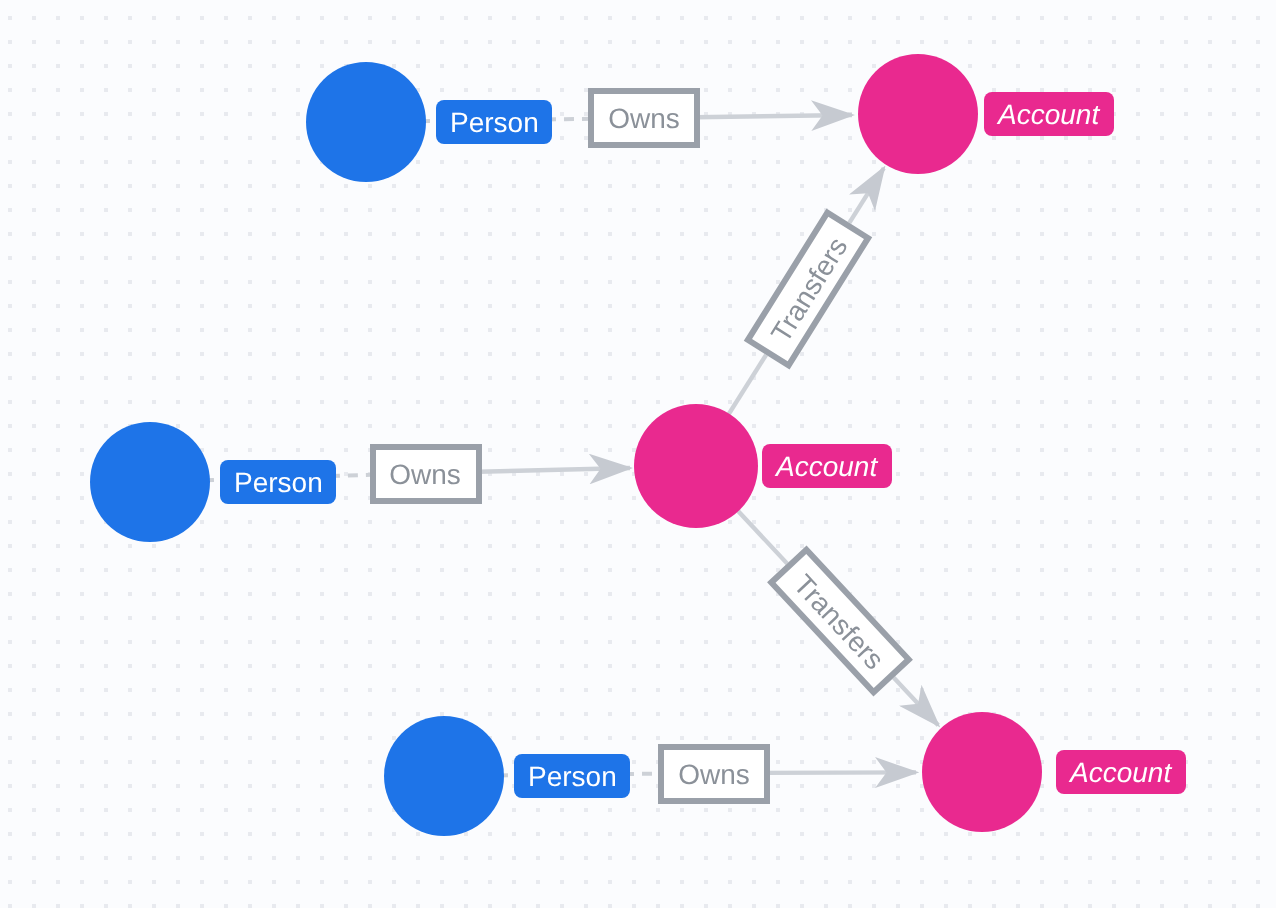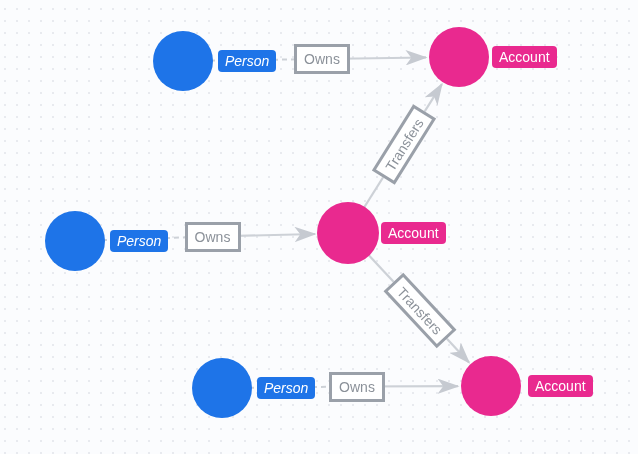--- a/index.html
+++ b/index.html
@@ -48,22 +48,22 @@
   .node.big { width: 62px; height: 62px; }
   .badge {
     position: absolute;
     padding: 2px 7px;
     border-radius: 4px;
     color: var(--badge-text, #ffffff);
     font-size: 14px;
     line-height: 18px;
     white-space: nowrap;
   }
-  .badge.person-badge  { background: var(--person, #1e74e8); font-style: italic; }
-  .badge.account-badge { background: var(--account, #e9298f); }
+  .badge.person-badge  { background: var(--person, #1e74e8); }
+  .badge.account-badge { background: var(--account, #e9298f); font-style: italic; }
   .edge-label {
     position: absolute;
     box-sizing: border-box;
     display: flex;
     align-items: center;
     justify-content: center;
     background: #ffffff;
     border: 3px solid var(--label-border, #9aa0a9);
     color: var(--label-text, #8b9199);
     font-size: 14px;

